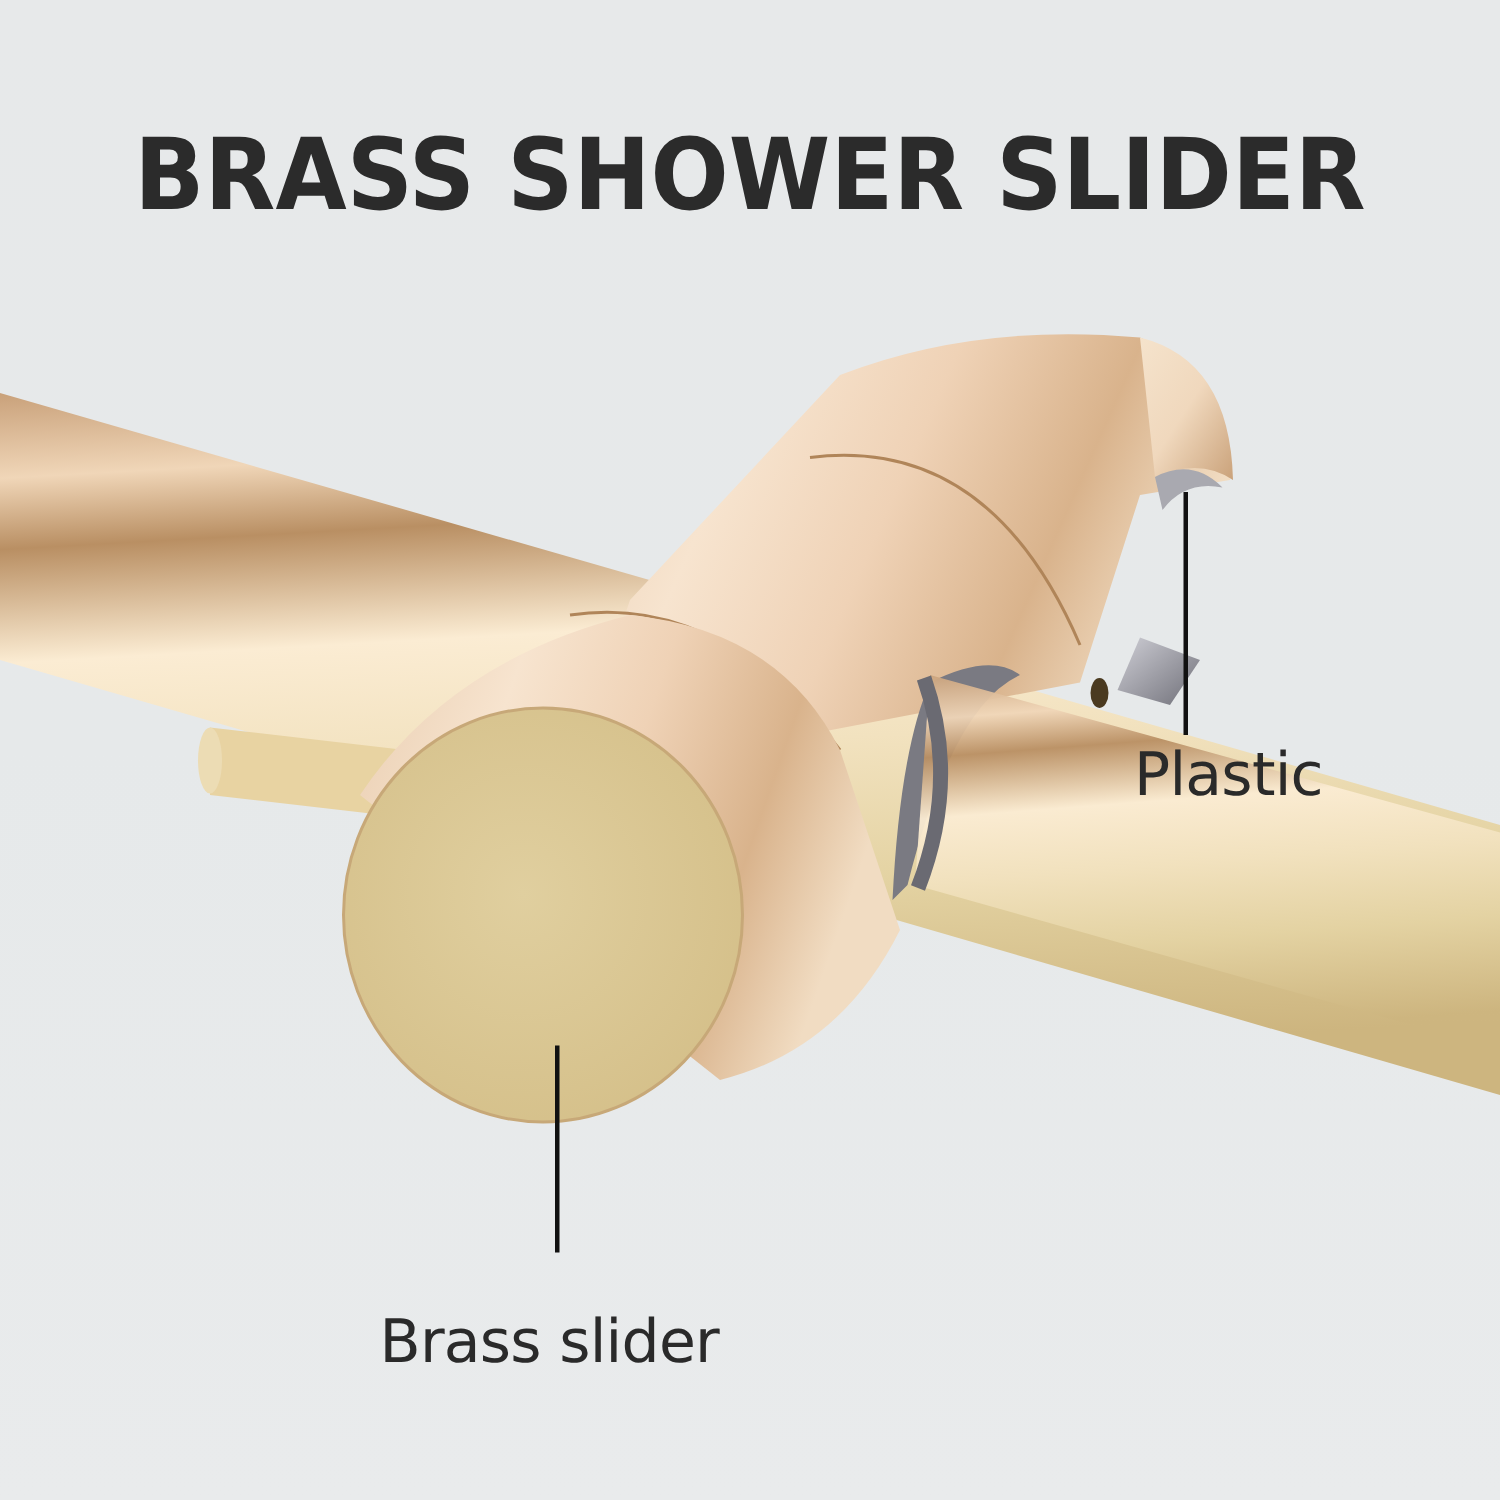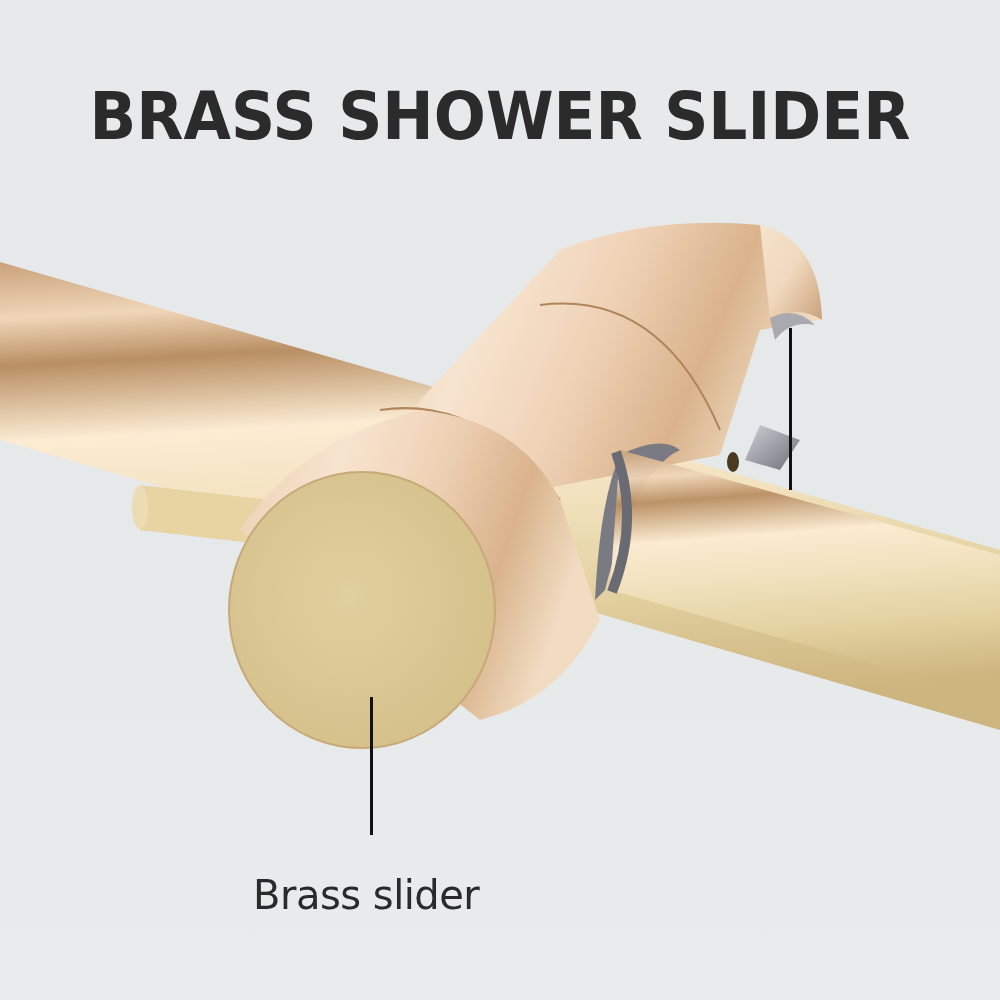--- a/index.html
+++ b/index.html
@@ -85,16 +85,17 @@
   <path d="M620 450 L1000 555 L1000 700 L610 590 Z" fill="url(#pipeGrad)" opacity="0.95"></path>
   <path d="M616 452 Q640 520 612 592" stroke="#6a6a72" stroke-width="10" fill="none"></path>
 
   <ellipse cx="362" cy="610" rx="133" ry="138" fill="url(#faceGrad)" stroke="#c7a878" stroke-width="2"></ellipse>
 
   <ellipse cx="733" cy="462" rx="6" ry="10" fill="#4a3a20"></ellipse>
 </svg>
 
 <div class="leader leader-plastic"></div>
 <div class="label label-plastic">
+  <div>Plastic</div>
 </div>
 
 <div class="leader leader-brass"></div>
 <div class="label label-brass">Brass slider</div>
 
 </body></html>

